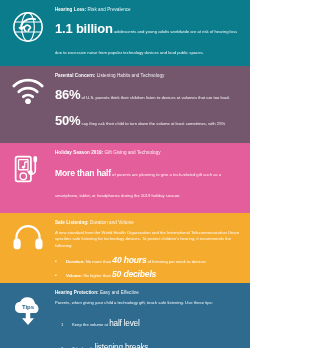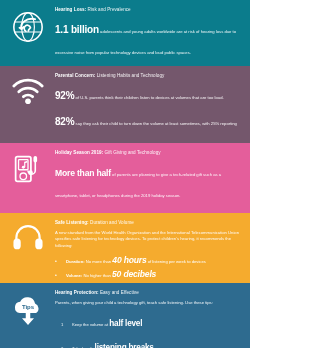--- a/index.html
+++ b/index.html
@@ -26,21 +26,21 @@
   .p-safe           { background:#f5ab2e; height:70px; }
   .p-protection     { background:#2e6b8f; flex:1; }
   .footer-strip     { background:#4a90ad; height:5px; width:100%; }
 
   .sec-title { font-size:4.6px; letter-spacing:.05px; margin-bottom:4px; line-height:1.25; }
   .sec-title b { font-weight:bold; }
   .sec-title span { font-weight:normal; opacity:.92; }
 
   .stat { margin-bottom:4.5px; line-height:1.35; }
   .stat .big {
-    font-size:10px; font-weight:bold; letter-spacing:-.2px;
+    font-size:13px; font-weight:bold; letter-spacing:-.2px;
     white-space:nowrap;
   }
   .stat .big.med { font-size:8.6px; }
   .stat .txt { font-size:4.2px; font-weight:normal; line-height:1.5; opacity:.95; }
 
   .body-copy { font-size:4.2px; line-height:1.55; opacity:.95; margin-bottom:5px; }
 
   .bullets { list-style:none; }
   .bullets li {
     display:flex; align-items:baseline; gap:3px;
@@ -50,21 +50,21 @@
   .bullets li .lbl { font-weight:bold; }
   .bullets li .num { font-size:8.6px; font-weight:bold; letter-spacing:-.2px;font-style:italic; }
 
   .tips { list-style:none; padding-left:6px; }
   .tips li {
     display:flex; align-items:baseline; gap:4px;
     margin-bottom:2.5px; line-height:1.3;
   }
   .tips li .idx { font-size:4.2px; width:7px; flex:0 0 7px; opacity:.9; }
   .tips li .pre { font-size:4.2px; opacity:.95; }
-  .tips li .key { font-size:8.2px; font-weight:bold; letter-spacing:-.2px; }
+  .tips li .key { font-size:8.2px; font-weight:normal; letter-spacing:-.2px; }
 
   .icon-svg { display:block; }
 </style>
 </head>
 <body>
 
 <div class="infographic">
 
   <section class="panel p-hearing-loss">
     <div class="panel-icon">
@@ -96,24 +96,24 @@
         <path d="M11 21 a19 19 0 0 1 26 0" fill="none" stroke="#ffffff" stroke-width="4" stroke-linecap="round"></path>
         <path d="M17.5 28 a10.5 10.5 0 0 1 13 0" fill="none" stroke="#ffffff" stroke-width="4" stroke-linecap="round"></path>
         <circle cx="24" cy="34.5" r="4" fill="#ffffff"></circle>
       </svg>
     </div>
     <div class="panel-body">
       <div class="sec-title">
         <b>Parental Concern:</b><span> Listening Habits and Technology</span>
       </div>
       <div class="stat">
-        <span class="big">92%</span><span class="txt"> of U.S. parents think their children listen to devices at volumes that are too loud.</span>
-      </div>
-      <div class="stat">
-        <span class="big">82%</span><span class="txt"> say they ask their child to turn down the volume at least sometimes, with 25% reporting they do so "frequently" and 19% "all the time."</span>
+        <span class="big">86%</span><span class="txt"> of U.S. parents think their children listen to devices at volumes that are too loud.</span>
+      </div>
+      <div class="stat">
+        <span class="big">50%</span><span class="txt"> say they ask their child to turn down the volume at least sometimes, with 25% reporting they do so "frequently" and 19% "all the time."</span>
       </div>
       <div class="stat">
         <span class="big">70%</span><span class="txt"> are concerned about their child developing hearing damage from listening to devices at too-loud volumes.</span>
       </div>
     </div>
   </section>
 
   <section class="panel p-holiday">
     <div class="panel-icon">
       <svg class="icon-svg" width="30" height="32" viewBox="0 0 40 44" aria-hidden="true">

